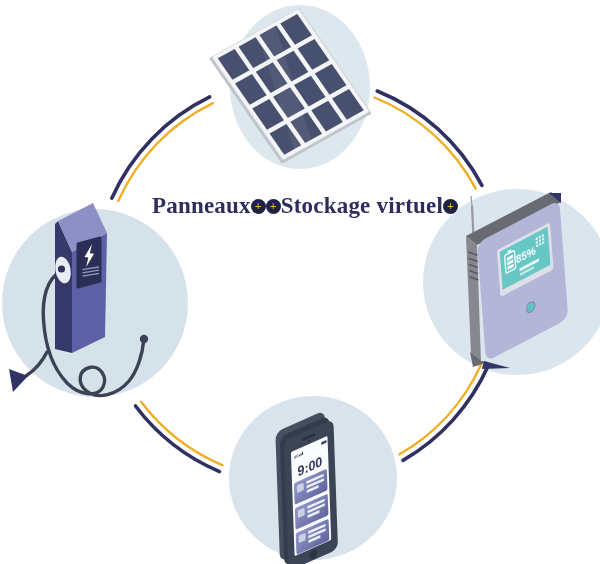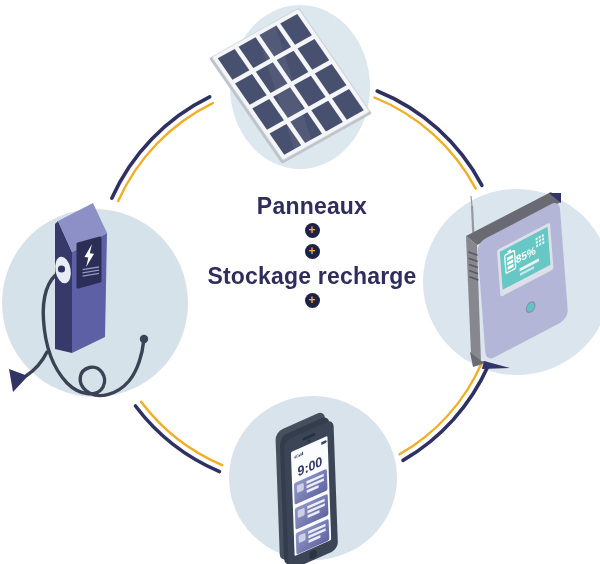--- a/index.html
+++ b/index.html
@@ -7,22 +7,23 @@
     position:relative;
     width:600px;height:564px;
     background:#ffffff;
     overflow:hidden;
     font-family:"Liberation Sans", sans-serif;
   }
   .stage svg{position:absolute;left:0;top:0;}
   .center-stack{
     position:absolute;
     left:152px;top:192px;width:320px;
-    display:flex;flex-direction:column;align-items:center;
+    display:flex;flex-direction:row;align-items:center;
     text-align:center;
+    font-family:Liberation Serif, serif;
   }
   .center-label{
     font-size:23px;line-height:28px;font-weight:bold;
     color:#2e2d5e;letter-spacing:0.2px;white-space:nowrap;
   }
   .plus-badge{
     width:15px;height:15px;margin:3px 0;
     background:#1e2245;border-radius:50%;
     color:#f2b02c;font-size:12px;font-weight:bold;line-height:15px;
     display:flex;align-items:center;justify-content:center;
@@ -186,17 +187,17 @@
         <rect x="22.5" y="104" width="19" height="2.6" fill="#eceef7"></rect>
         <rect x="22.5" y="108.5" width="13" height="2.6" fill="#eceef7"></rect>
       </g>
     </g>
   </svg>
 
   <div class="center-stack">
     <div class="center-label">Panneaux</div>
     <div class="plus-badge">+</div>
     <div class="plus-badge">+</div>
-    <div class="center-label">Stockage recharge</div>
+    <div class="center-label">Stockage virtuel</div>
     <div class="plus-badge">+</div>
   </div>
 
 </div>
 
 </body></html>

